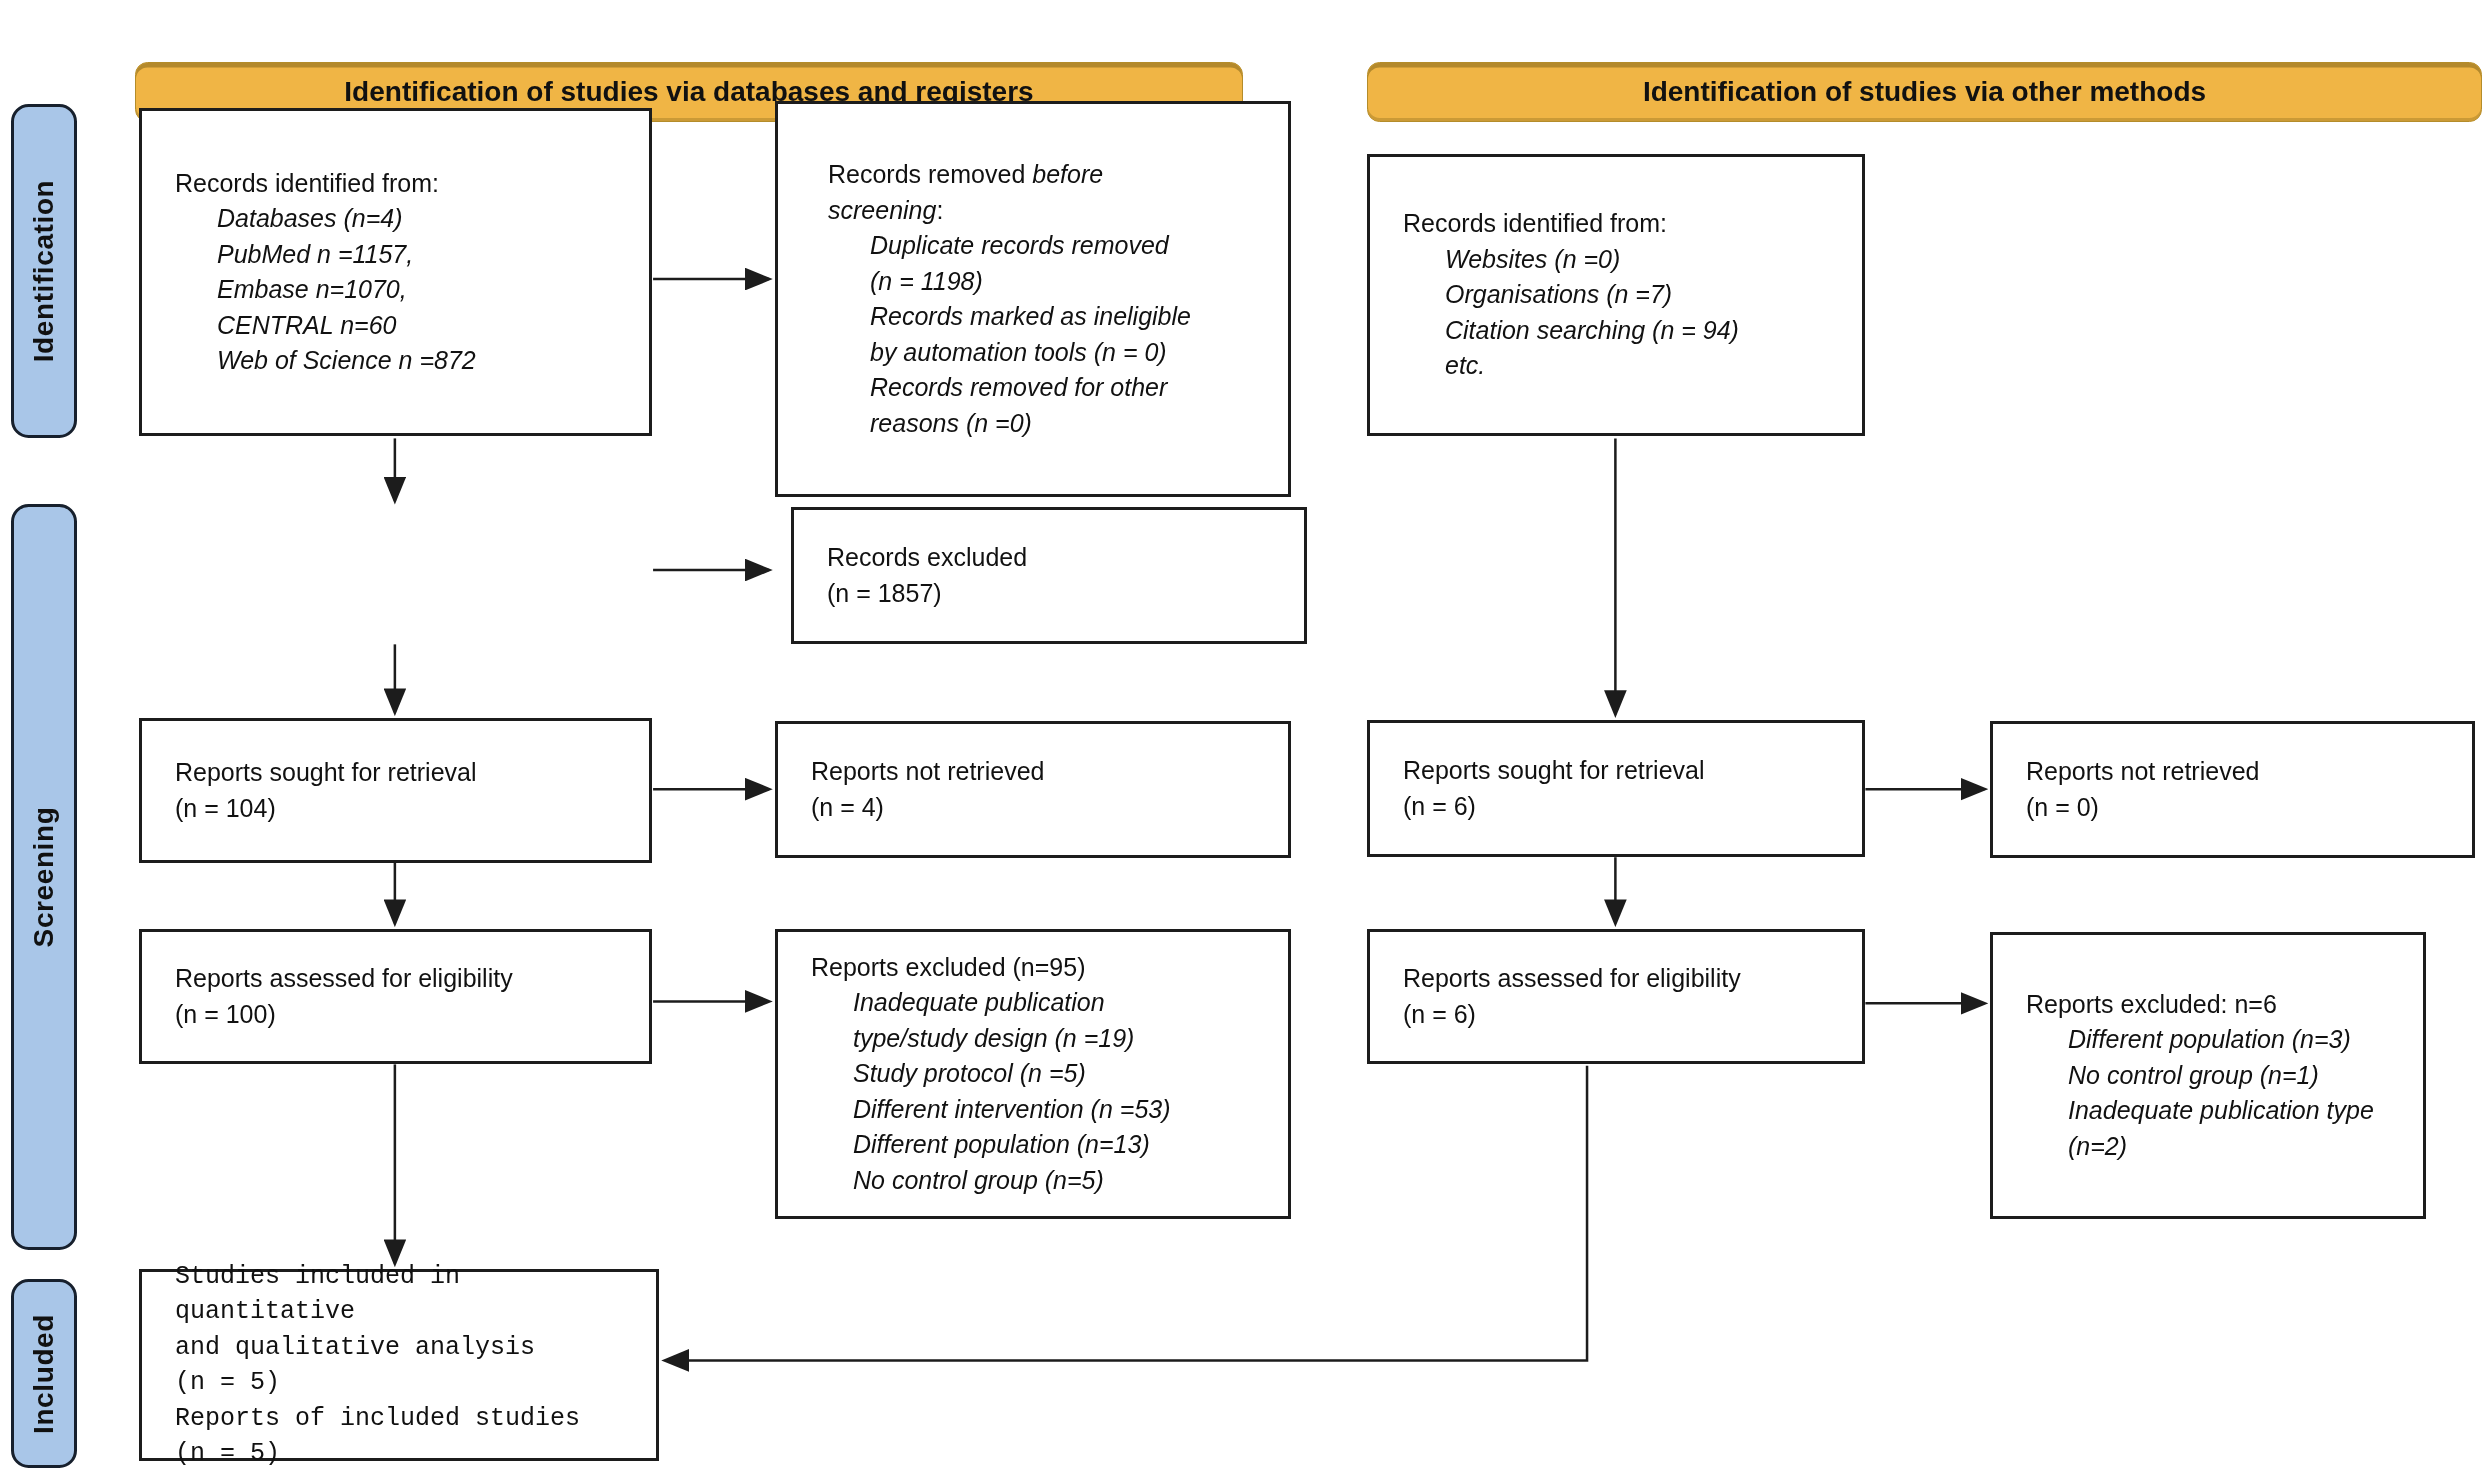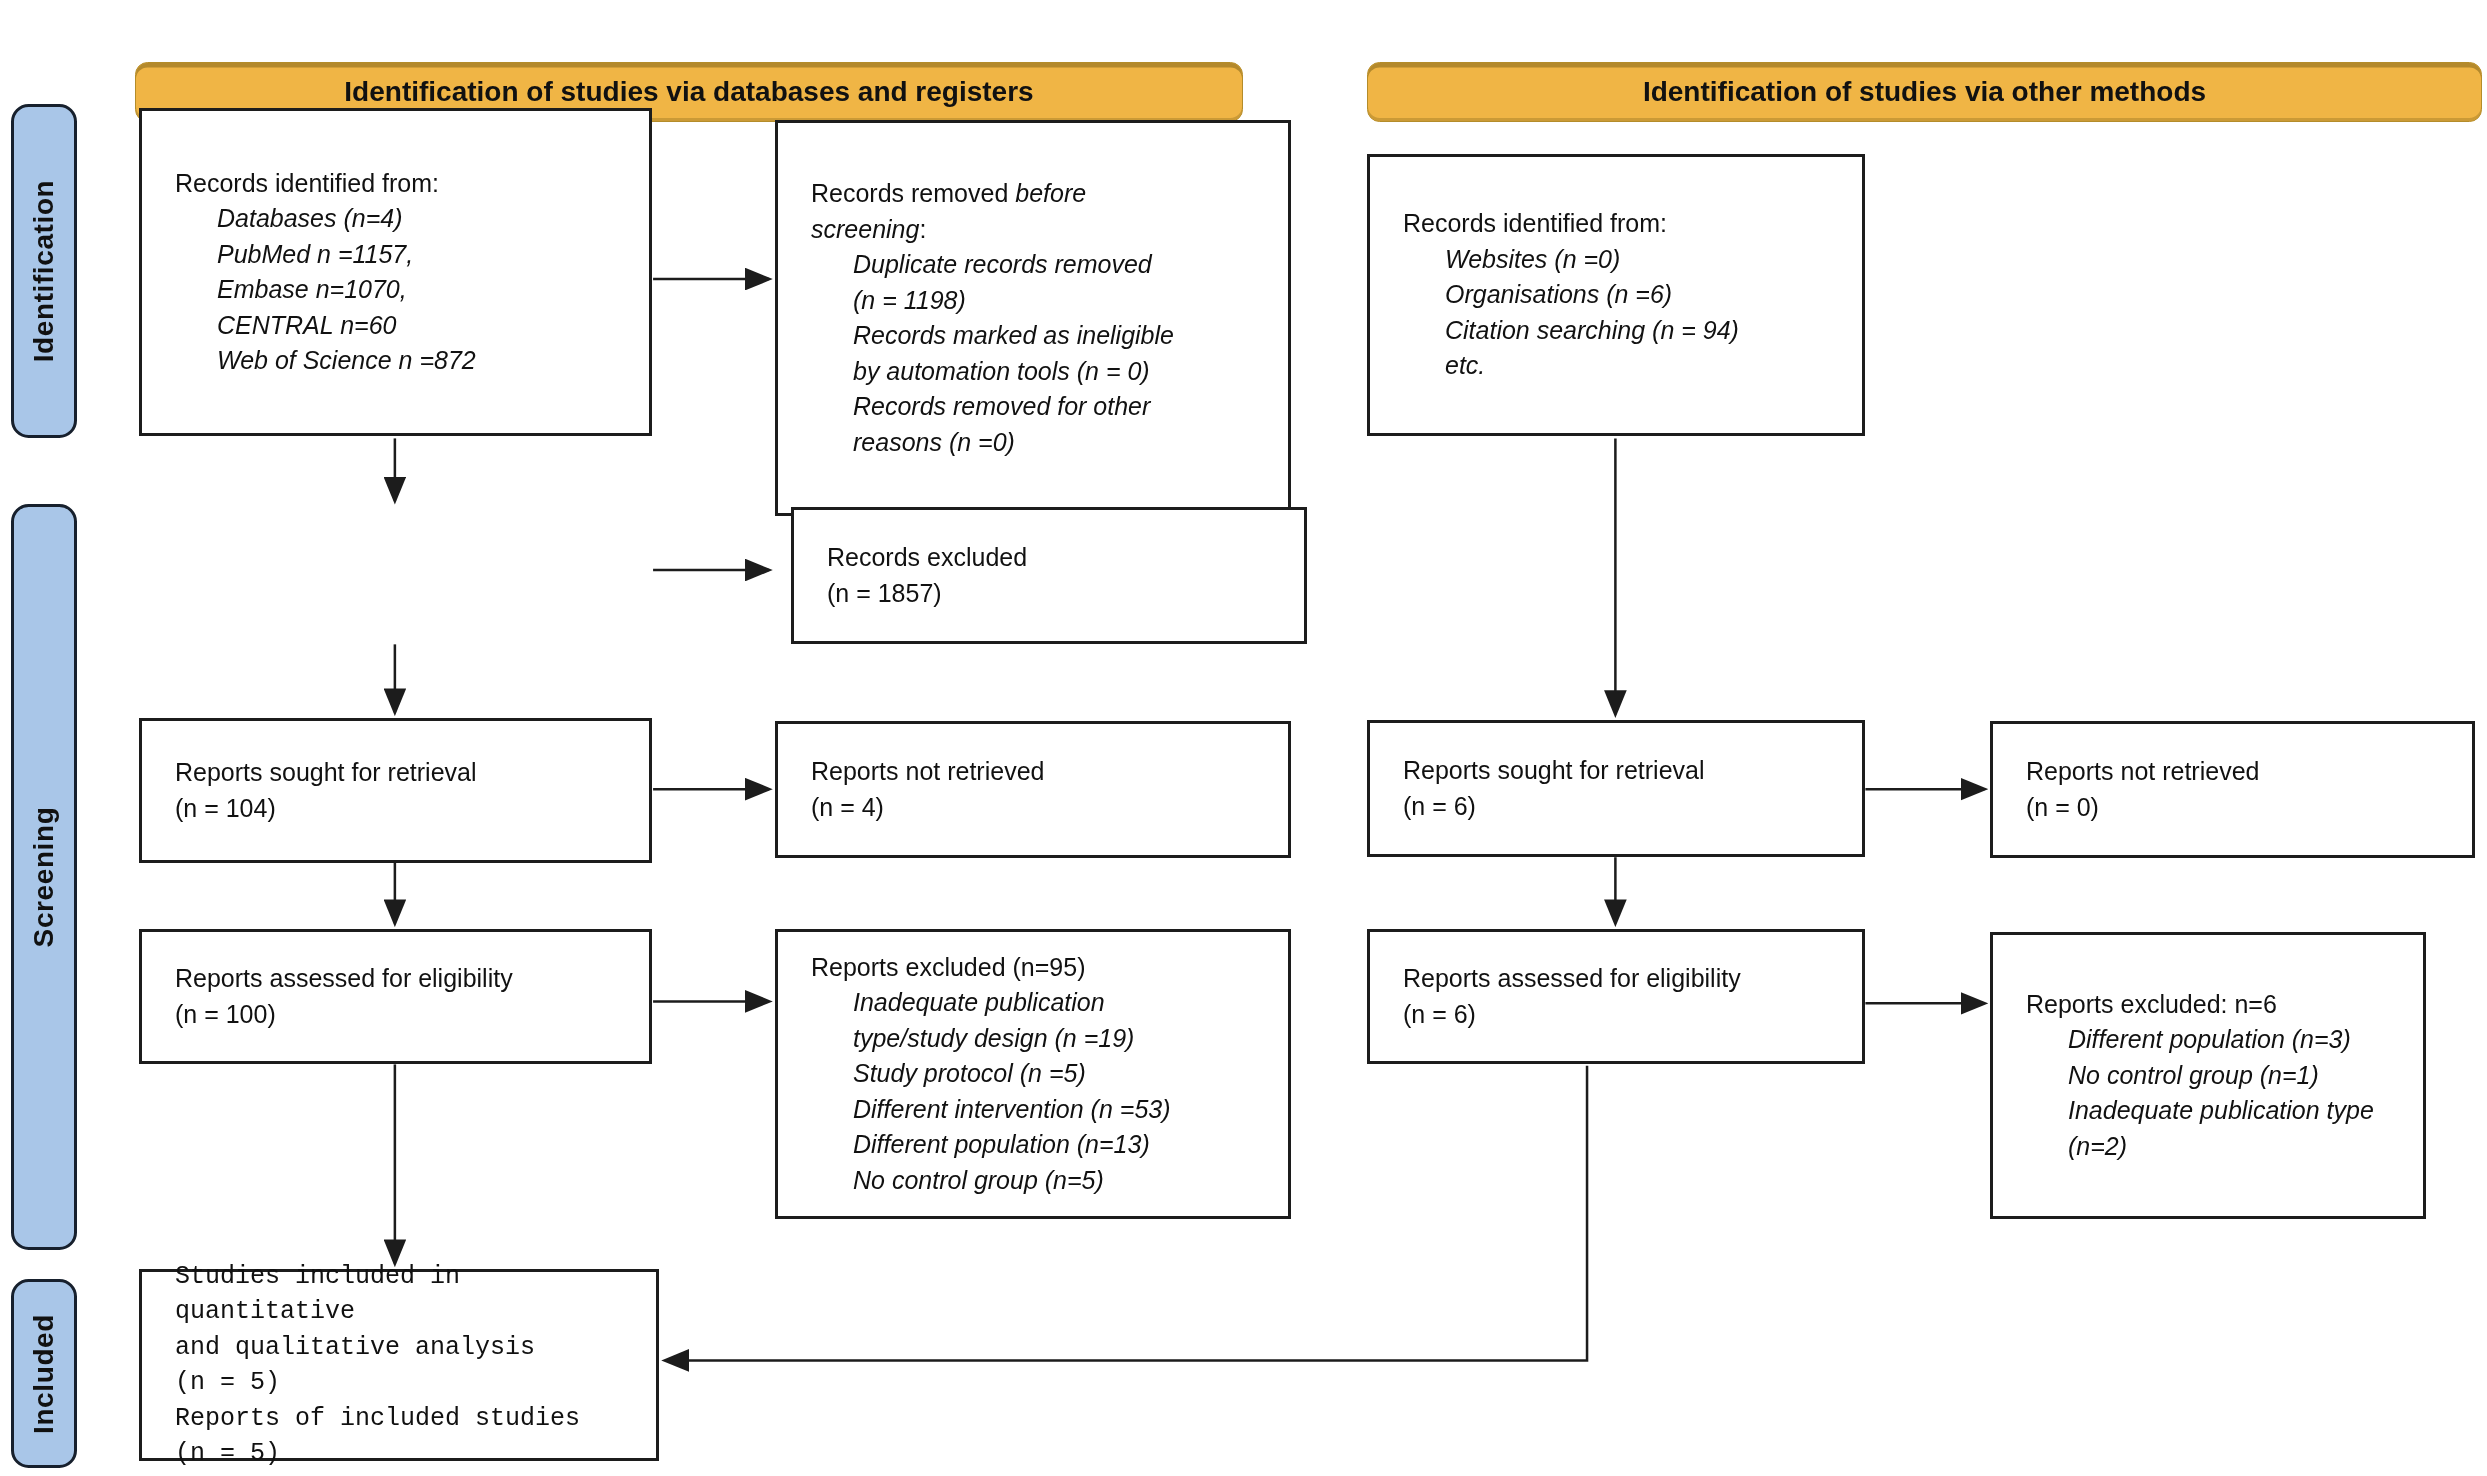--- a/index.html
+++ b/index.html
@@ -84,38 +84,38 @@
     <div class="box-inner">
       <div class="t">Records identified from:</div>
       <div class="i">Databases (n=4)</div>
       <div class="i">PubMed n =1157,</div>
       <div class="i">Embase n=1070,</div>
       <div class="i">CENTRAL n=60</div>
       <div class="i">Web of Science n =872</div>
     </div>
   </div>
 
-  <div class="box" style="left:775px;top:120px;width:516px;height:396px;">
+  <div class="box" style="left:775px;top:101px;width:516px;height:396px;padding-left:17px;">
     <div class="box-inner">
       <div class="t" style="max-width:365px;"><span>Records removed </span><span class="it">before
 screening</span><span>:</span></div>
       <div class="i">Duplicate records removed
 (n = 1198)</div>
       <div class="i">Records marked as ineligible
 by automation tools (n = 0)</div>
       <div class="i">Records removed for other
 reasons (n =0)</div>
     </div>
   </div>
 
   <div class="box" style="left:1367px;top:154px;width:498px;height:282px;">
     <div class="box-inner">
       <div class="t">Records identified from:</div>
       <div class="i">Websites (n =0)</div>
-      <div class="i">Organisations (n =6)</div>
+      <div class="i">Organisations (n =7)</div>
       <div class="i">Citation searching (n = 94)</div>
       <div class="i">etc.</div>
     </div>
   </div>
 
   <div class="box" style="left:791px;top:507px;width:516px;height:137px;">
     <div class="box-inner">
         <div class="txt">Records excluded
 (n = 1857)</div>
       </div>

